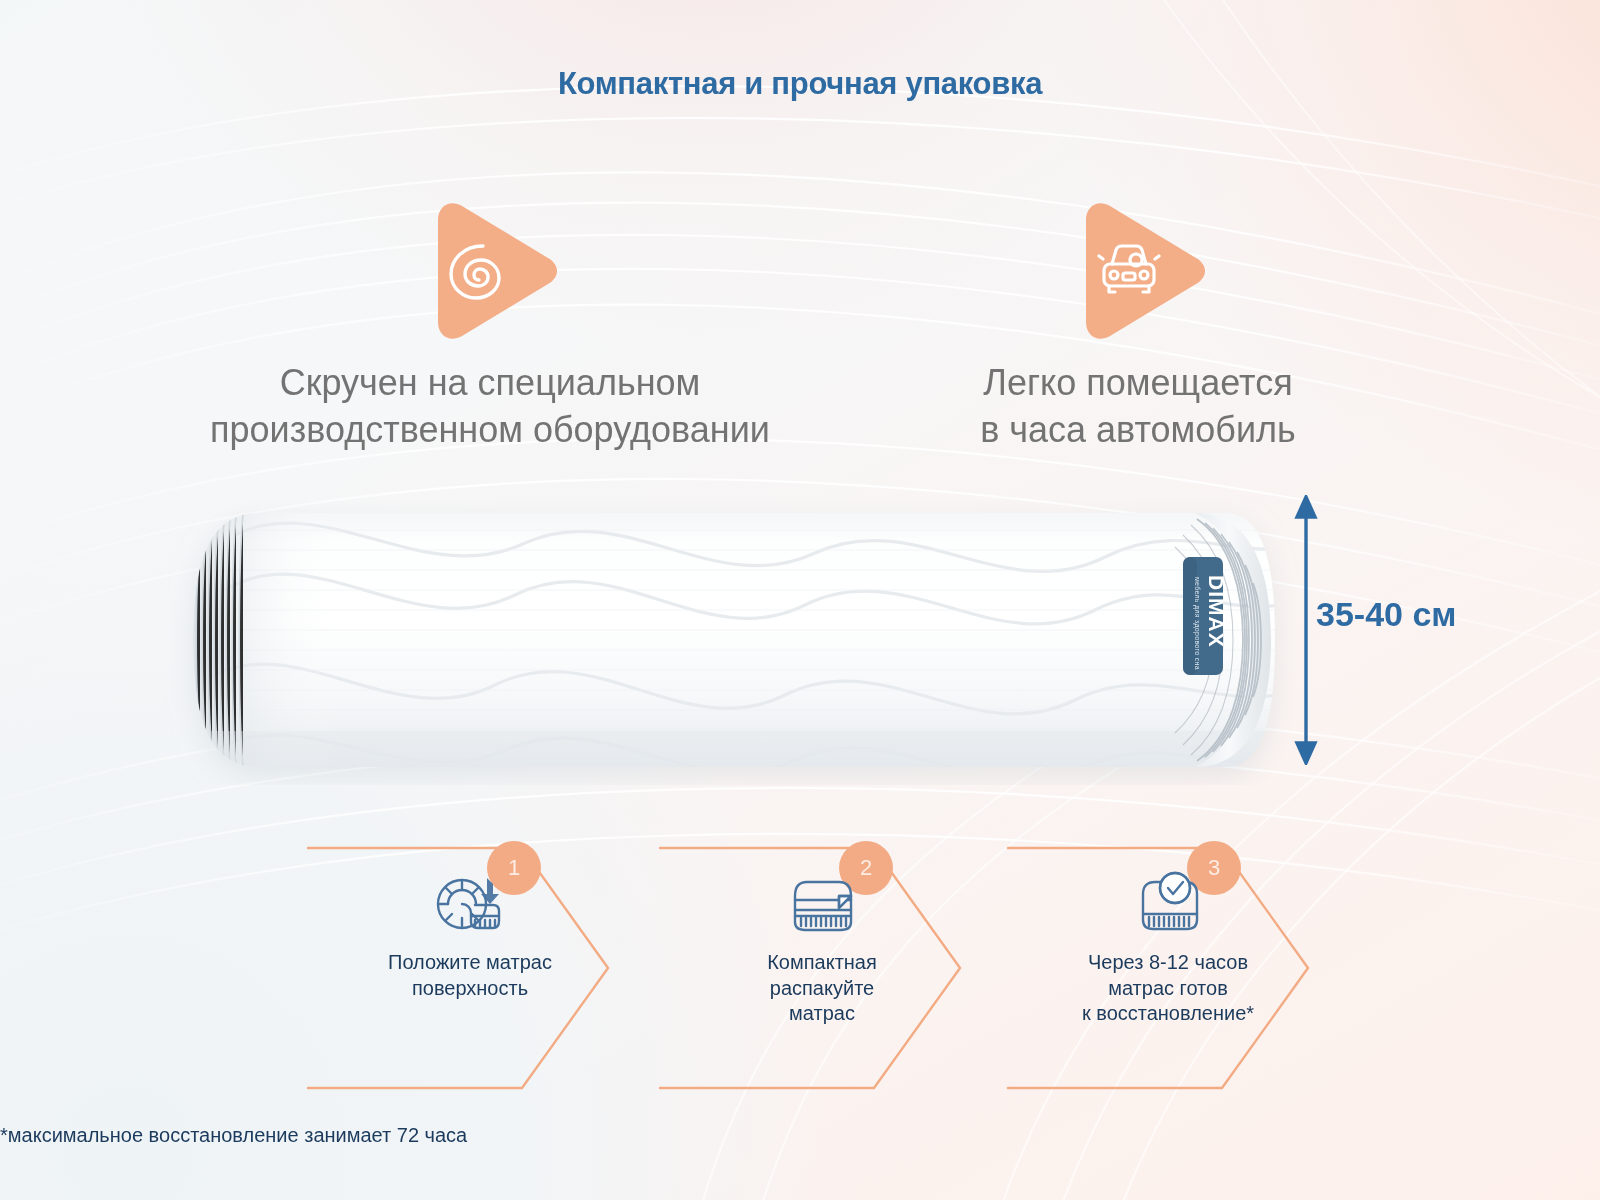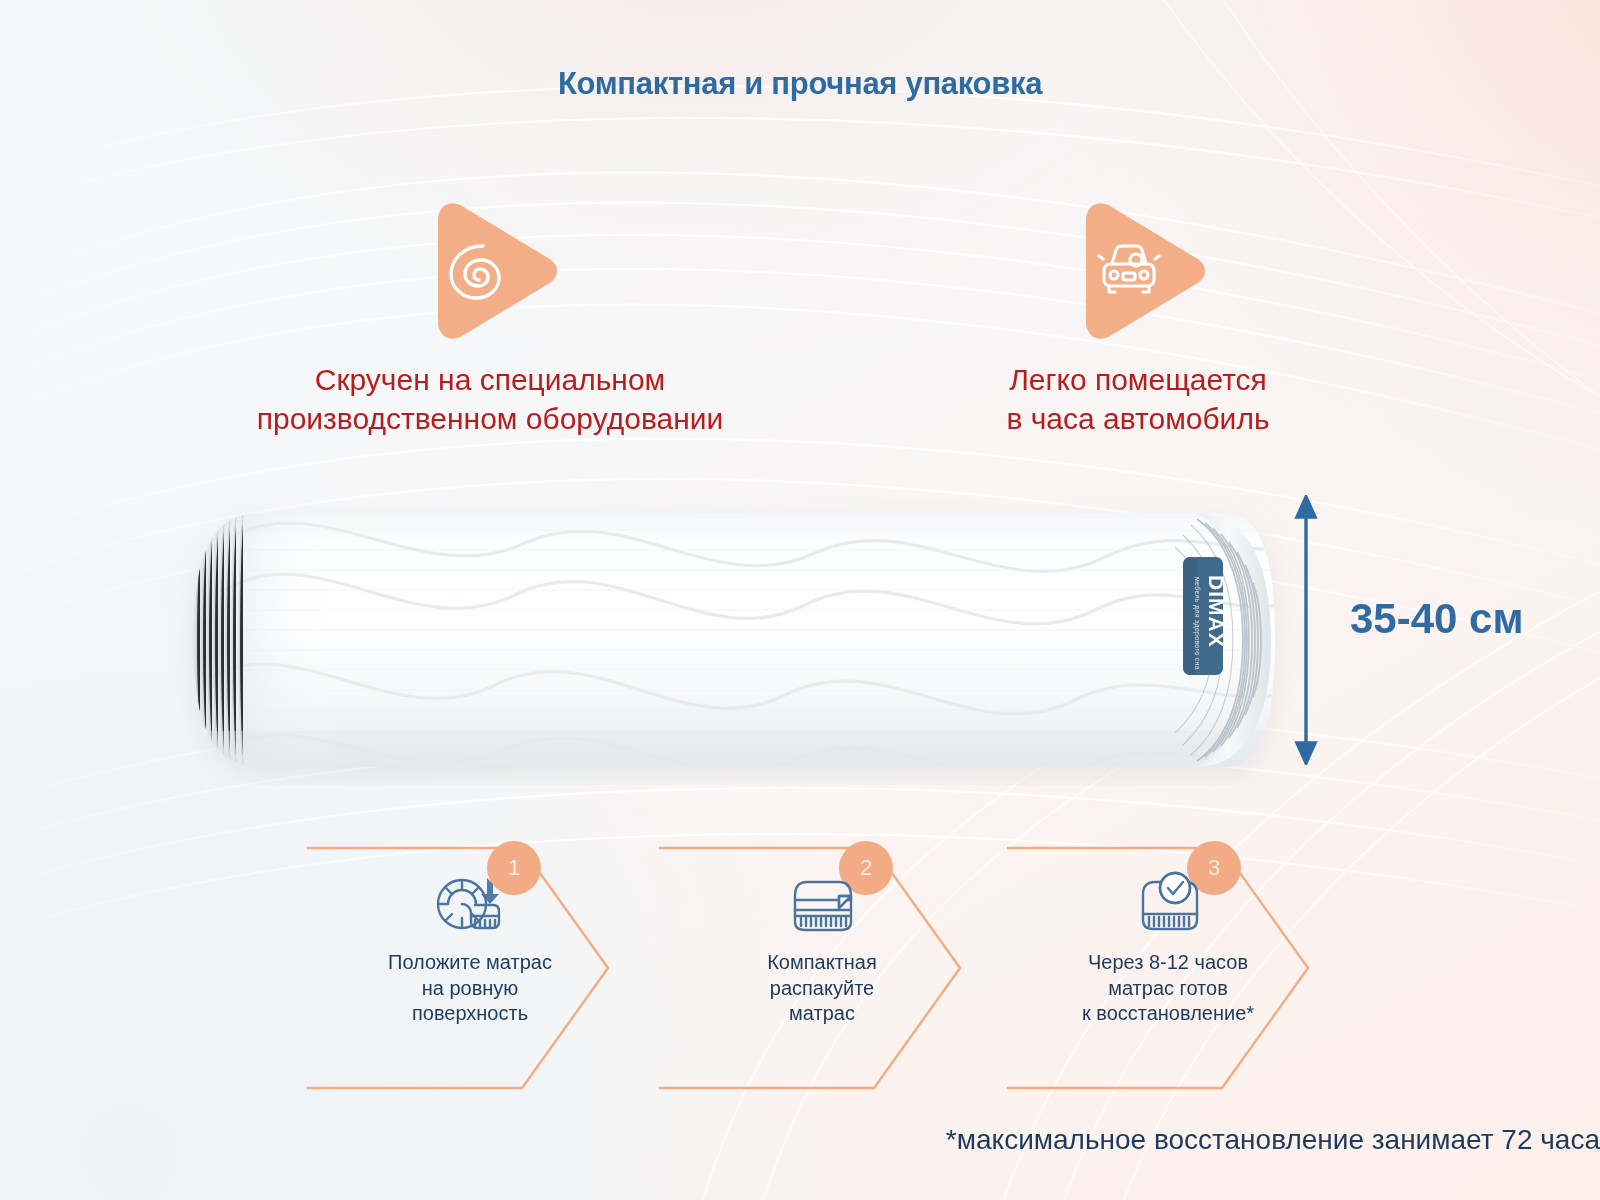--- a/index.html
+++ b/index.html
@@ -30,33 +30,33 @@
   .feature-1{ left:180px; top:196px; width:620px; }
   .feature-2{ left:868px; top:196px; width:540px; }
 
   .tri-wrap{ display:flex; justify-content:center; align-items:center; height:150px; }
   .tri{ position:relative; width:148px; height:146px; }
   .tri svg{ display:block; }
   .tri .glyph{ position:absolute; left:26px; top:34px; width:78px; height:78px; }
 
   .feature-text{
     margin-top:14px;
-    font-size:30px; line-height:1.30; color:#b91c1c;
+    font-size:36px; line-height:1.30; color:#737373;
   }
 
   
   .roll-area{ position:absolute; left:165px; top:495px; width:1135px; height:290px; }
   .roll-area svg{ display:block; }
 
   
   .dim{ position:absolute; left:1290px; top:495px; width:260px; height:270px; }
   .dim svg{ position:absolute; left:0; top:0; }
   .dim-label{
-    position:absolute; left:60px; top:100px;
-    font-size:42px; font-weight:bold; color:#2f6ba3; white-space:nowrap;
+    position:absolute; left:26px; top:100px;
+    font-size:34px; font-weight:bold; color:#2f6ba3; white-space:nowrap;
   }
 
   
   .steps{ position:absolute; left:290px; top:842px; width:1010px; height:252px; }
   .step{ position:absolute; top:0; width:360px; height:252px; }
   .step-1{ left:0px; }
   .step-2{ left:352px; }
   .step-3{ left:700px; }
   .chev{ position:absolute; left:0; top:0; }
   .badge{
@@ -71,21 +71,21 @@
   .step-icon{ position:absolute; left:50%; transform:translateX(-50%); top:24px; width:78px; height:78px; }
   .step-text{
     position:absolute; left:0; right:0; top:108px;
     text-align:center; font-size:20px; line-height:1.28; color:#1b3a5c;
   }
   .step-3 .step-text{ padding-right:4px; }
 
   
   .footnote{
     position:absolute; left:0; right:0; top:1124px;
-    text-align:right; font-size:28px; color:#1b3a5c;
+    text-align:left; font-size:20px; color:#1b3a5c;
   }
 </style>
 </head>
 <body>
 
 <svg class="bg-waves" viewBox="0 0 1600 1200" preserveAspectRatio="none">
   <defs>
     <linearGradient id="wfade" x1="0" y1="0" x2="1" y2="0">
       <stop offset="0%" stop-color="#ffffff" stop-opacity="0.0"></stop>
       <stop offset="30%" stop-color="#ffffff" stop-opacity="0.95"></stop>
@@ -282,21 +282,20 @@
         <path d="M31,38 m-14,0 a14,14 0 1,1 28,0"></path>
         <path d="M17,38 L9,38 M21,28 L15,22 M31,24 L31,16 M41,28 L47,22 M21,48 L15,54 M31,52 L31,60 M41,48 L47,54"></path>
         <path d="M31,38 C36,38 40,42 40,47 L40,56 C40,60 43,62 47,62 L62,62 C66,62 68,59 68,55 L68,45 C68,41 66,39 62,39 L44,39"></path>
         <path d="M40,50 L68,50"></path>
         <path d="M44,54 L44,61 M49,54 L49,61 M54,54 L54,61 M59,54 L59,61 M64,54 L64,61"></path>
         <path d="M56,12 L62,18 L62,28 L68,28 L59,38 L50,28 L56,28 Z" fill="#4a74a0" stroke="none" opacity="0.95"></path>
       </svg>
     </div>
     <div class="step-text">
       <div>Положите матрас</div>
-      <div>на ровную</div>
       <div>поверхность</div>
     </div>
   </div>
 
   <div class="step step-2">
     <svg class="chev" width="360" height="252" viewBox="0 0 360 252">
       <path d="M18,6 L232,6 L318,126 L232,246 L18,246" fill="none" stroke="#f3ab84" stroke-width="2.4" stroke-linejoin="round" stroke-linecap="round"></path>
     </svg>
     <div class="badge">2</div>
     <div class="step-icon">

